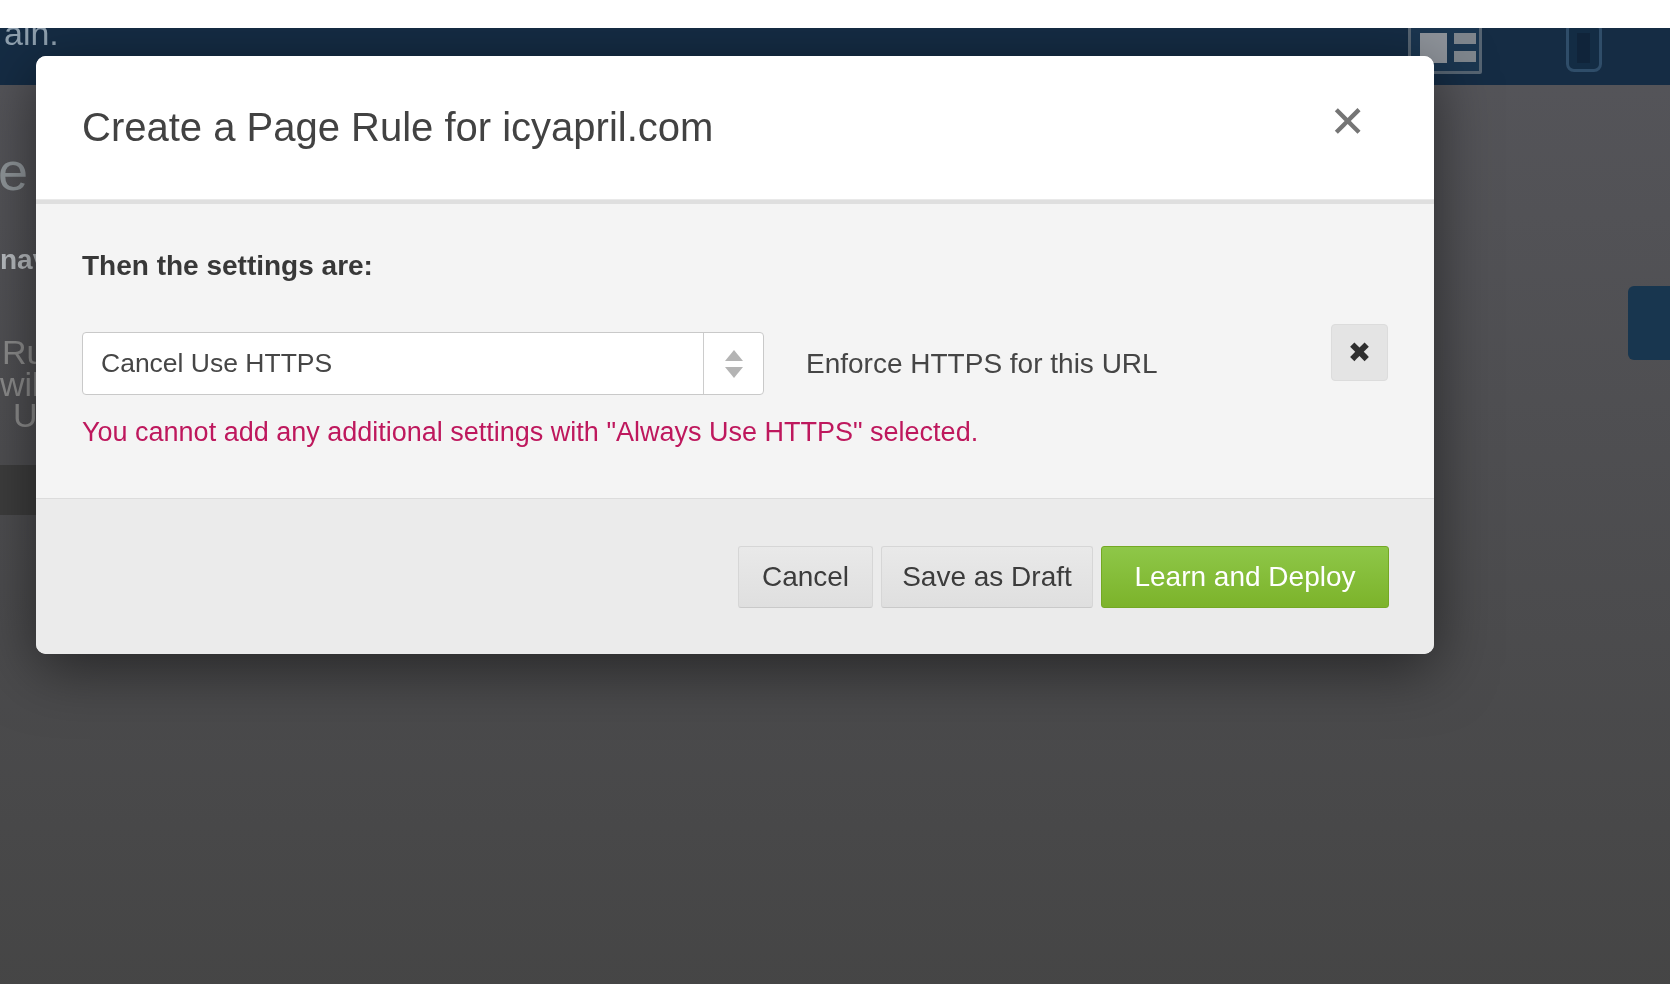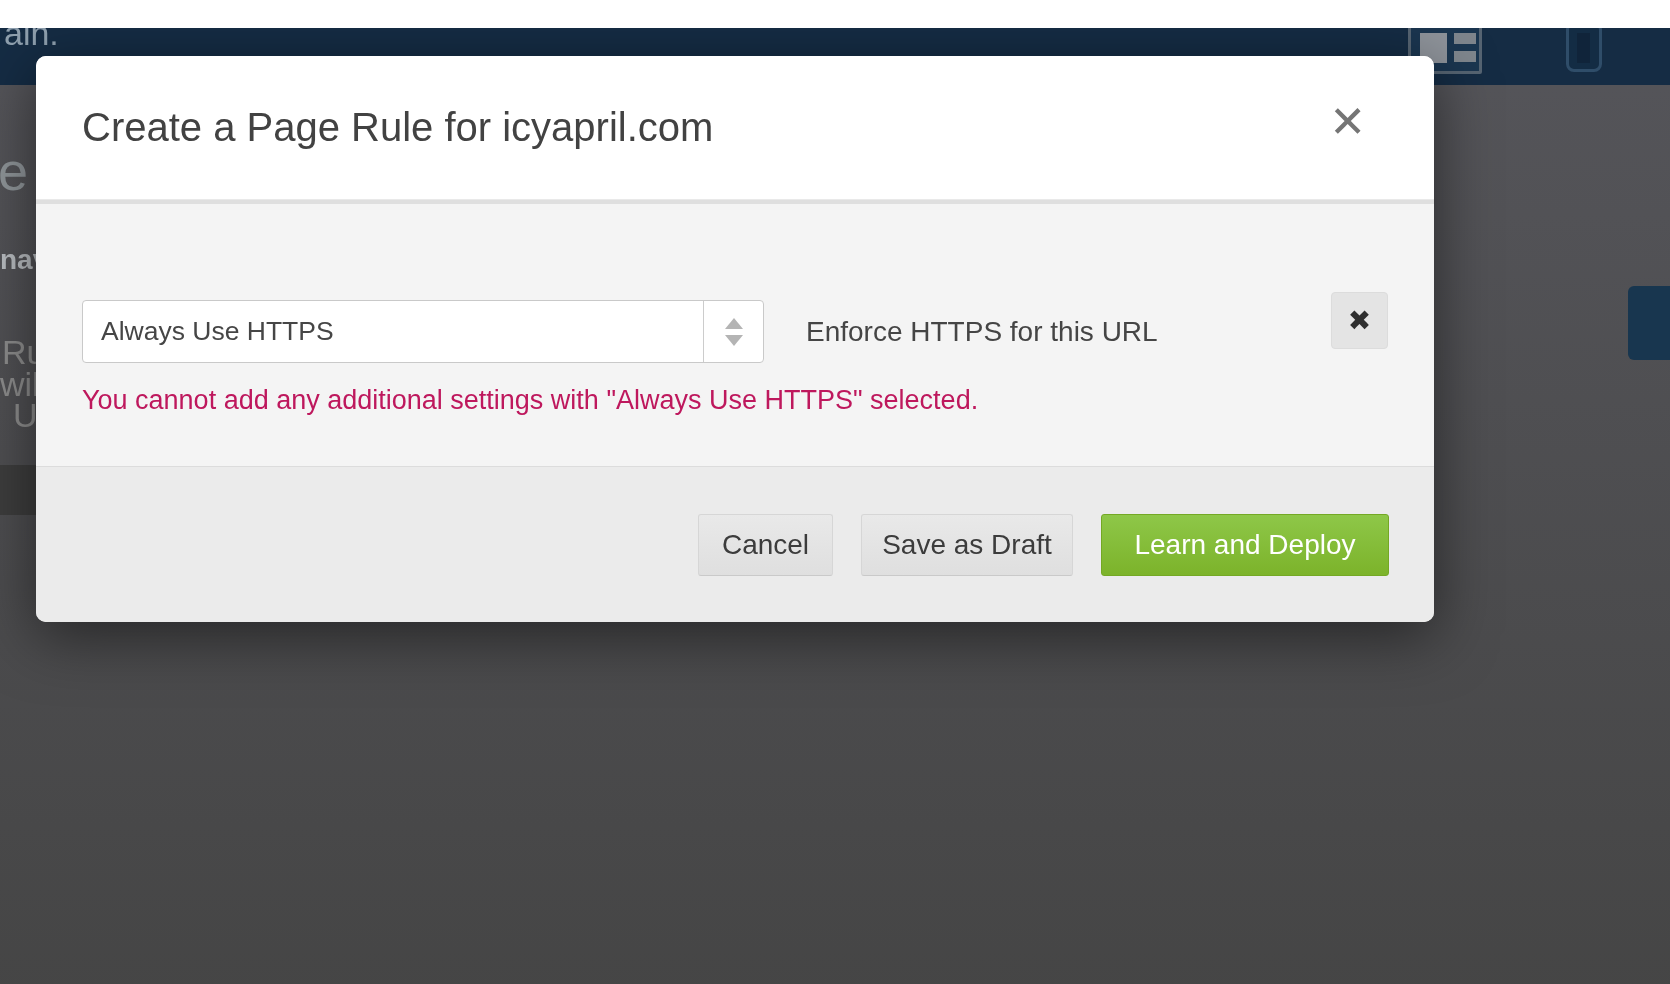--- a/index.html
+++ b/index.html
@@ -46,21 +46,21 @@
   .setting-row { margin-top: 50px; display: flex; align-items: center; }
   .select-box { position: relative; width: 682px; height: 63px; background: #fff; border: 1px solid #c9c9c9; border-radius: 4px; cursor: pointer; }
   .select-value { display: block; line-height: 61px; padding-left: 18px; font-size: 26.5px; color: #464646; }
   .select-stepper { position: absolute; right: 0; top: 0; bottom: 0; width: 60px; border-left: 1px solid #cccccc; display: flex; flex-direction: column; align-items: center; justify-content: center; gap: 6px; }
   .tri-up { width: 0; height: 0; border-left: 9px solid transparent; border-right: 9px solid transparent; border-bottom: 11px solid #b4b4b4; }
   .tri-down { width: 0; height: 0; border-left: 9px solid transparent; border-right: 9px solid transparent; border-top: 11px solid #b4b4b4; }
   .setting-desc { margin-left: 42px; font-size: 28px; color: #454545; }
   .remove-btn { margin-left: auto; align-self: flex-start; margin-top: -8px; width: 57px; height: 57px; background: #e4e4e4; border: 1px solid #dcdcdc; border-radius: 4px; display: flex; align-items: center; justify-content: center; font-size: 28px; color: #2f2f2f; cursor: pointer; }
   .setting-note { margin-top: 22px; font-size: 27px; color: #be185d; }
 
-  .modal-footer { height: 156px; background: #ebebeb; border-top: 1px solid #dcdcdc; border-radius: 0 0 10px 10px; display: flex; align-items: center; justify-content: flex-end; gap: 28px; padding-right: 45px; }
+  .modal-footer { height: 156px; background: #ebebeb; border-top: 1px solid #dcdcdc; border-radius: 0 0 10px 10px; display: flex; align-items: center; justify-content: flex-end; gap: 8px; padding-right: 45px; }
   .btn { height: 62px; border-radius: 3px; font-size: 28px; font-family: inherit; cursor: pointer; display: flex; align-items: center; justify-content: center; }
   .btn-gray { background: linear-gradient(#e9e9e9, #dfdfdf); border: 1px solid #d6d6d6; border-bottom-color: #c9c9c9; color: #3c3c3c; }
   .btn-cancel { width: 135px; }
   .btn-draft { width: 212px; }
   .btn-green { width: 288px; background: linear-gradient(#8ec748, #7cb32a); border: 1px solid #74a824; color: #ffffff; }
 </style>
 </head>
 <body>
 
 <div class="stage">
@@ -88,23 +88,24 @@
 
     <div class="modal-header">
       <h1 class="modal-title">Create a Page Rule for icyapril.com</h1>
       <span class="modal-close">✕</span>
     </div>
 
 
     <div class="section-divider"></div>
 
     <div class="section-settings">
+      <h2 class="settings-heading">Then the settings are:</h2>
       <div class="setting-row">
         <div class="select-box">
-          <span class="select-value">Always Use HTTPS</span>
+          <span class="select-value">Cancel Use HTTPS</span>
           <div class="select-stepper">
             <div class="tri-up"></div>
             <div class="tri-down"></div>
           </div>
         </div>
         <span class="setting-desc">Enforce HTTPS for this URL</span>
         <div class="remove-btn">
           <span>✖</span>
         </div>
       </div>

